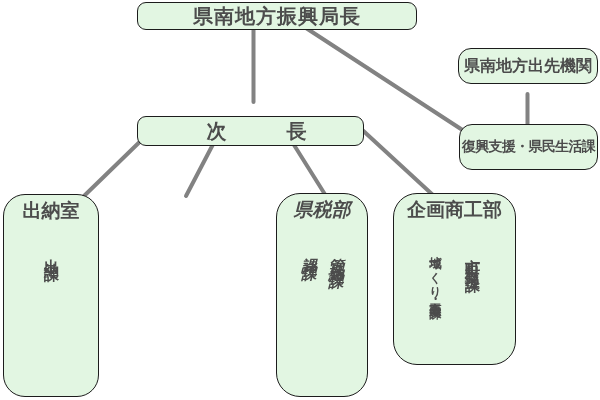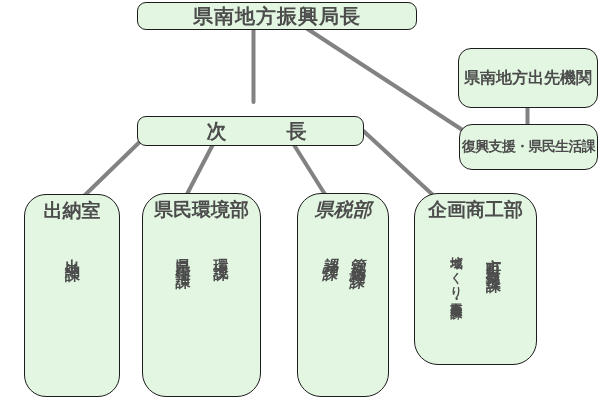--- a/index.html
+++ b/index.html
@@ -51,24 +51,24 @@
   .node.side {
     display: flex;
     align-items: center;
     justify-content: center;
     border-radius: 13px;
     white-space: nowrap;
   }
 
   .node.root    { left: 137px; top: 2px;   width: 280px; height: 28px; }
   .node.deputy  { left: 137px; top: 116px; width: 227px; height: 30px; letter-spacing: 0; padding-left: 12px; }
-  .node.branch  { left: 458px; top: 48px;  width: 140px; height: 60px; font-size: 16px; }
+  .node.branch  { left: 458px; top: 48px;  width: 140px; height: 36px; font-size: 16px; }
   .node.coop    { left: 459px; top: 124px; width: 139px; height: 46px; font-size: 14px; letter-spacing: -0.7px; }
 
-  .node.dept { border-radius: 24px; margin-left: 21px; }
+  .node.dept { border-radius: 24px; }
   .node.dept1 { left: 3px;   top: 194px; width: 96px;  height: 203px; border-radius: 22px; }
   .node.dept2 { left: 121px; top: 193px; width: 119px; height: 204px; }
   .node.dept3 { left: 276px; top: 193px; width: 92px; height: 204px; font-style: italic; }
   .node.dept4 { left: 393px; top: 193px; width: 123px; height: 172px; }
 
   .dept-label {
     margin-top: 5px;
     text-align: center;
     font-size: 19px;
     font-weight: bold;
@@ -132,27 +132,20 @@
     <span>復興支援・県民生活課</span>
   </div>
 
   <div class="node dept dept1">
     <div class="dept-label">出納室</div>
     <div class="sections">
       <div class="v-col">出納課</div>
     </div>
   </div>
 
-  <div class="node dept dept2">
-    <div class="dept-label">県民環境部</div>
-    <div class="sections">
-      <div class="v-col">環境課</div>
-      <div class="v-col">県民生活課</div>
-    </div>
-  </div>
 
   <div class="node dept dept3">
     <div class="dept-label">県税部</div>
     <div class="sections">
       <div class="v-col">管理納税課</div>
       <div class="v-col">課税課</div>
     </div>
   </div>
 
   <div class="node dept dept4">

